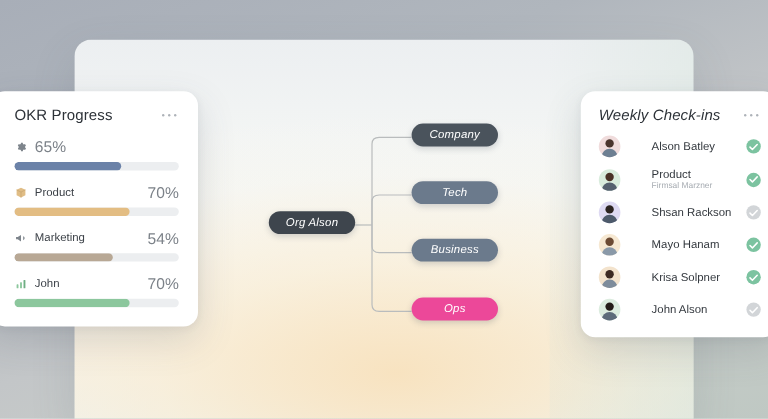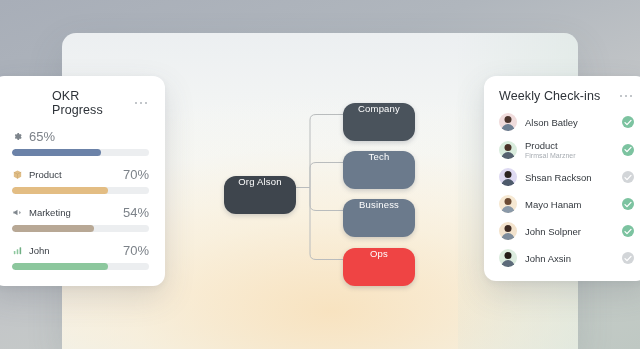--- a/index.html
+++ b/index.html
@@ -28,65 +28,66 @@
     position: absolute; right: 0; top: 0; bottom: 0; width: 120px;
     border-radius: 0 14px 0 0;
     background: linear-gradient(100deg, rgba(223,233,226,0) 0%, rgba(212,227,219,0.55) 100%);
     pointer-events: none;
   }
 
   
   #tree { position: absolute; left: 0; top: 0; width: 640px; height: 349px; }
   .node {
     position: absolute;
-    height: 38px;
+    height: 19px;
     border-radius: 12px;
-    display: flex; justify-content: center;
+    display: flex; align-items: center; justify-content: center;
     color: #fff;
     font-size: 9.5px;
     letter-spacing: .2px;
     box-shadow: 0 2px 5px rgba(60,70,85,0.22);
     white-space: nowrap;
+    font-style: italic;
   }
   #node-root     { left: 224px; top: 176px; width: 72px; background:#3e454d; }
   #node-company  { left: 343px; top: 103px; width: 72px; background:#4a535c; }
   #node-tech     { left: 343px; top: 151px; width: 72px; background:#6b7a8c; }
   #node-business { left: 343px; top: 199px; width: 72px; background:#6b7a8c; }
-  #node-ops      { left: 343px; top: 248px; width: 72px; background:#ef4444; }
+  #node-ops      { left: 343px; top: 248px; width: 72px; background:#ec4899; }
 
   
   .panel {
     position: absolute;
     background: #fff;
     border-radius: 12px;
     box-shadow: 0 12px 30px rgba(70,80,95,0.17), 0 2px 6px rgba(70,80,95,0.07);
   }
   .panel-head {
     display: flex; align-items: center; justify-content: space-between;
   }
   .panel-title { font-size: 12.5px; color: #2d3238; font-weight: 500; letter-spacing: .1px; }
   .dots { display: flex; gap: 2.5px; align-items: center; padding: 4px 2px; }
   .dots i { width: 2.5px; height: 2.5px; border-radius: 50%; background: #aeb3b9; display: block; }
 
   
   #okr { left: -8px; top: 76px; width: 173px; padding: 13px 16px 16px 20px; }
-  #okr .panel-head { margin-bottom: 12px; margin-left: 40px; }
+  #okr .panel-head { margin-bottom: 12px; }
   .okr-row { margin-bottom: 11px; }
   .okr-row:last-child { margin-bottom: 0; }
   .okr-line { display: flex; align-items: center; gap: 6px; margin-bottom: 5px; }
   .okr-label { font-size: 9.5px; color: #3b4047; flex: 1; }
   .okr-pct { font-size: 13px; color: #7c8289; }
   .okr-ico { width: 11px; height: 11px; display: block; flex: 0 0 11px; }
   .bar { height: 7px; border-radius: 4px; background: #eceef0; overflow: hidden; }
   .bar > span { display: block; height: 100%; border-radius: 4px; }
 
   
   #checkins { left: 484px; top: 76px; width: 164px; padding: 13px 14px 14px 15px; }
-  #checkins .panel-head { margin-bottom: 10px; }
-  .ci-row { display: flex; align-items: center; gap: 8px; margin-bottom: 9px; }
+  #checkins .panel-head { margin-bottom: 10px; font-style: italic; }
+  .ci-row { display: flex; align-items: center; gap: 26px; margin-bottom: 9px; }
   .ci-row:last-child { margin-bottom: 0; }
   .avatar {
     width: 18px; height: 18px; border-radius: 50%;
     flex: 0 0 18px; position: relative; overflow: hidden;
   }
   .avatar .head { position: absolute; left: 50%; top: 3px; width: 7px; height: 7px; border-radius: 50%; transform: translateX(-50%); }
   .avatar .body { position: absolute; left: 50%; bottom: -1px; width: 13px; height: 8px; border-radius: 7px 7px 0 0; transform: translateX(-50%); }
   .ci-text { flex: 1; min-width: 0; }
   .ci-name { font-size: 9.5px; color: #33383e; white-space: nowrap; }
   .ci-sub { font-size: 7px; color: #a7acb2; white-space: nowrap; margin-top: 1px; }
@@ -266,35 +267,35 @@
             <path d="M1 3.6L3 5.6L7 1.4" stroke="#fff" stroke-width="1.3" stroke-linecap="round" stroke-linejoin="round"></path>
           </svg>
         </span>
       </div>
       <div class="ci-row">
         <span class="avatar" style="background:#f3e3cd">
           <span class="head" style="background:#3d2a22"></span>
           <span class="body" style="background:#7e8c9b"></span>
         </span>
         <span class="ci-text">
-          <span class="ci-name" style="display:block">John Solpner</span>
+          <span class="ci-name" style="display:block">Krisa Solpner</span>
         </span>
         <span class="check on">
           <svg width="8" height="7" viewBox="0 0 8 7" fill="none">
             <path d="M1 3.6L3 5.6L7 1.4" stroke="#fff" stroke-width="1.3" stroke-linecap="round" stroke-linejoin="round"></path>
           </svg>
         </span>
       </div>
       <div class="ci-row">
         <span class="avatar" style="background:#dcecdf">
           <span class="head" style="background:#241c18"></span>
           <span class="body" style="background:#5d6b7a"></span>
         </span>
         <span class="ci-text">
-          <span class="ci-name" style="display:block">John Axsin</span>
+          <span class="ci-name" style="display:block">John Alson</span>
         </span>
         <span class="check off">
           <svg width="8" height="7" viewBox="0 0 8 7" fill="none">
             <path d="M1 3.6L3 5.6L7 1.4" stroke="#fff" stroke-width="1.3" stroke-linecap="round" stroke-linejoin="round"></path>
           </svg>
         </span>
       </div>
     </div>
 </div>
 

